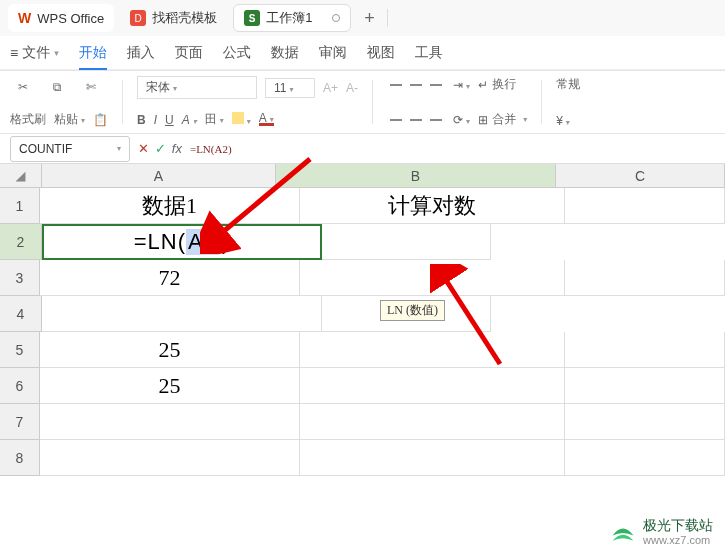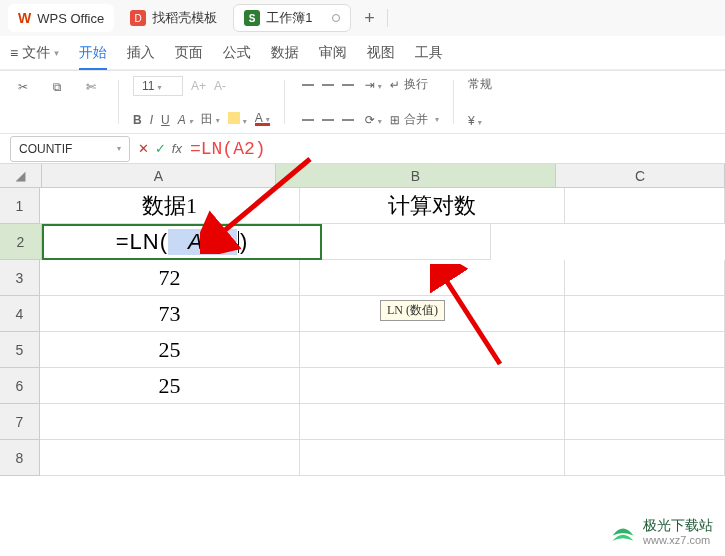--- a/index.html
+++ b/index.html
@@ -39,21 +39,21 @@
 .wrap-btn { display: flex; align-items: center; gap: 4px; font-size: 12px; }
 
 
 .formulabar { display: flex; align-items: center; height: 30px; border-bottom: 1px solid #ddd; padding: 0 10px; gap: 8px; }
 .namebox { width: 120px; height: 22px; border: 1px solid #ccc; border-radius: 3px; display: flex; align-items: center; padding: 12px 8px; font-size: 12px; color: #333; justify-content: space-between; }
 .namebox .arrow { font-size: 8px; color: #999; }
 .fx-btns { display: flex; align-items: center; gap: 6px; font-size: 13px; }
 .fx-btns .x { color: #c0392b; }
 .fx-btns .check { color: #27ae60; }
 .fx-btns .fx { font-style: italic; color: #666; }
-.formula-input { font-family: Liberation Mono, monospace; font-size: 18px; color: #ef4444; }
+.formula-input { font-family: Liberation Serif, serif; font-size: 11px; color: #7f1d1d; }
 
 
 .grid { position: relative; }
 .headers { display: flex; height: 24px; background: #f0f0f0; border-bottom: 1px solid #ccc; }
 .corner { width: 42px; border-right: 1px solid #ccc; display: flex; align-items: center; justify-content: center; color: #888; }
 .colh { border-right: 1px solid #ccc; display: flex; align-items: center; justify-content: center; font-size: 14px; color: #555; }
 .colh.A { width: 234px; }
 .colh.B { width: 280px; background: #d8e8d0; }
 .colh.C { width: 169px; }
 .row { display: flex; height: 36px; }
@@ -64,21 +64,21 @@
 .cell.C { width: 169px; }
 .row.r1 .cell { font-size: 22px; }
 .row.r2 .rowh { background: #d8e8d0; }
 
 
 .cell.selected-src { background: #d6e4f5; }
 .cell.selected-src::before { content: ""; position: absolute; inset: 0; border: 2px dashed #2b7de9; pointer-events: none; }
 
 
 .cell.active-edit { border: 2px solid #2e7d32; font-family: Consolas, "Courier New", monospace; font-size: 22px; letter-spacing: 1px; }
-.cell.active-edit .ref-hl { background: #c7d9f5; padding: 0 20px; font-style: italic; }
+.cell.active-edit .ref-hl { background: #c7d9f5; padding: 0 2px; }
 .caret { display: inline-block; width: 1px; height: 22px; background: #000; vertical-align: middle; margin: 0 1px; }
 
 
 .tooltip { position: absolute; left: 380px; top: 136px; background: #fffde7; border: 1px solid #999; padding: 1px 6px; font-size: 12px; color: #333; font-family: "SimSun", serif; }
 
 
 .arrow-svg { position: absolute; pointer-events: none; }
 
 
 .watermark { position: absolute; right: 12px; bottom: 10px; display: flex; align-items: center; gap: 6px; opacity: 0.95; }
@@ -123,24 +123,30 @@
   <span class="menu-item">工具</span>
 </div>
 
 <div class="ribbon">
   <div class="rgroup">
     <div class="rrow">
       <span class="ribbon-btn">✂</span>
       <span class="ribbon-btn">⧉</span>
       <span class="ribbon-btn">✄</span>
     </div>
+    <div class="rrow">
+      <span>格式刷</span>
+      <span class="dd">粘贴</span>
+      <span>📋</span>
+    </div>
   </div>
   <div class="ribbon-sep"></div>
   <div class="rgroup">
     <div class="rrow">
+      <div class="font-select dd">宋体</div>
       <div class="size-select dd">11</div>
       <span style="color:#bbb">A+</span>
       <span style="color:#bbb">A-</span>
     </div>
     <div class="rrow">
       <span style="font-weight:bold">B</span>
       <span style="font-style:italic">I</span>
       <span style="text-decoration:underline">U</span>
       <span class="dd" style="font-style:italic">A</span>
       <span class="dd">田</span>
@@ -236,21 +242,20 @@
     <div class="cell C"></div>
   </div>
   <div class="row">
     <div class="rowh">3</div>
     <div class="cell A">72</div>
     <div class="cell B"></div>
     <div class="cell C"></div>
   </div>
   <div class="row">
     <div class="rowh">4</div>
-    <div class="cell A">73</div>
     <div class="cell B"></div>
     <div class="cell C"></div>
   </div>
   <div class="row">
     <div class="rowh">5</div>
     <div class="cell A">25</div>
     <div class="cell B"></div>
     <div class="cell C"></div>
   </div>
   <div class="row">

